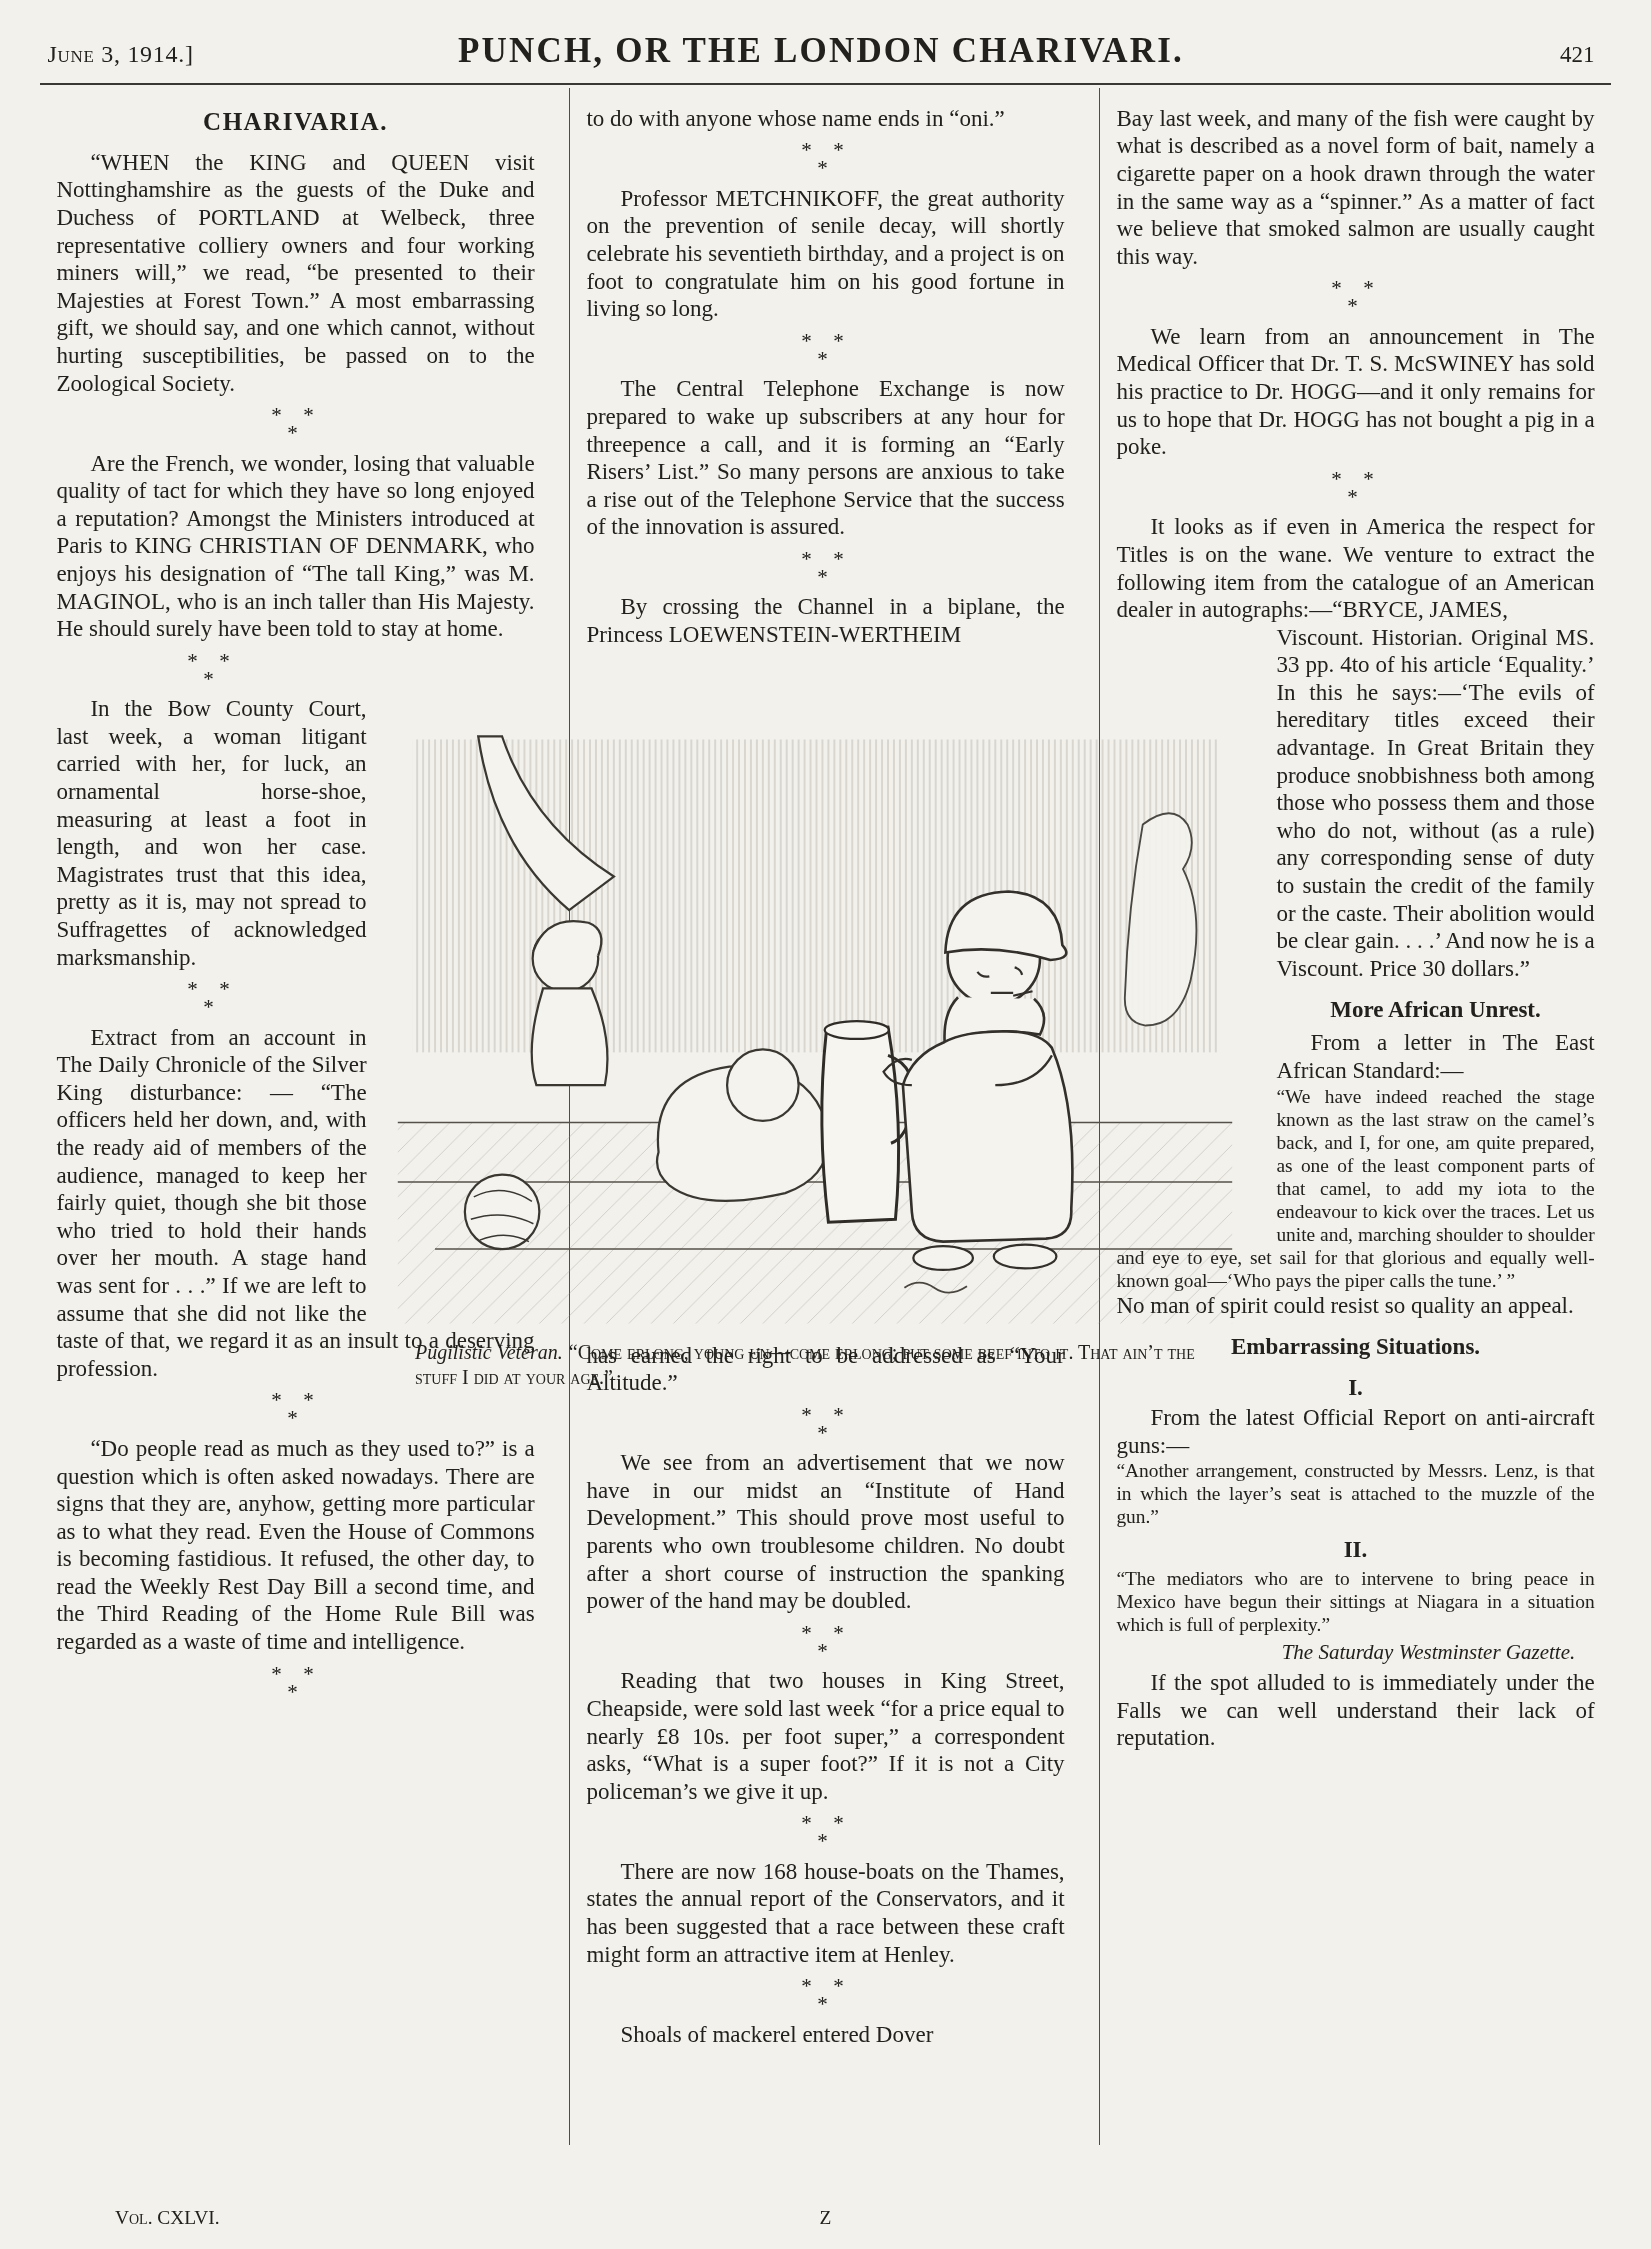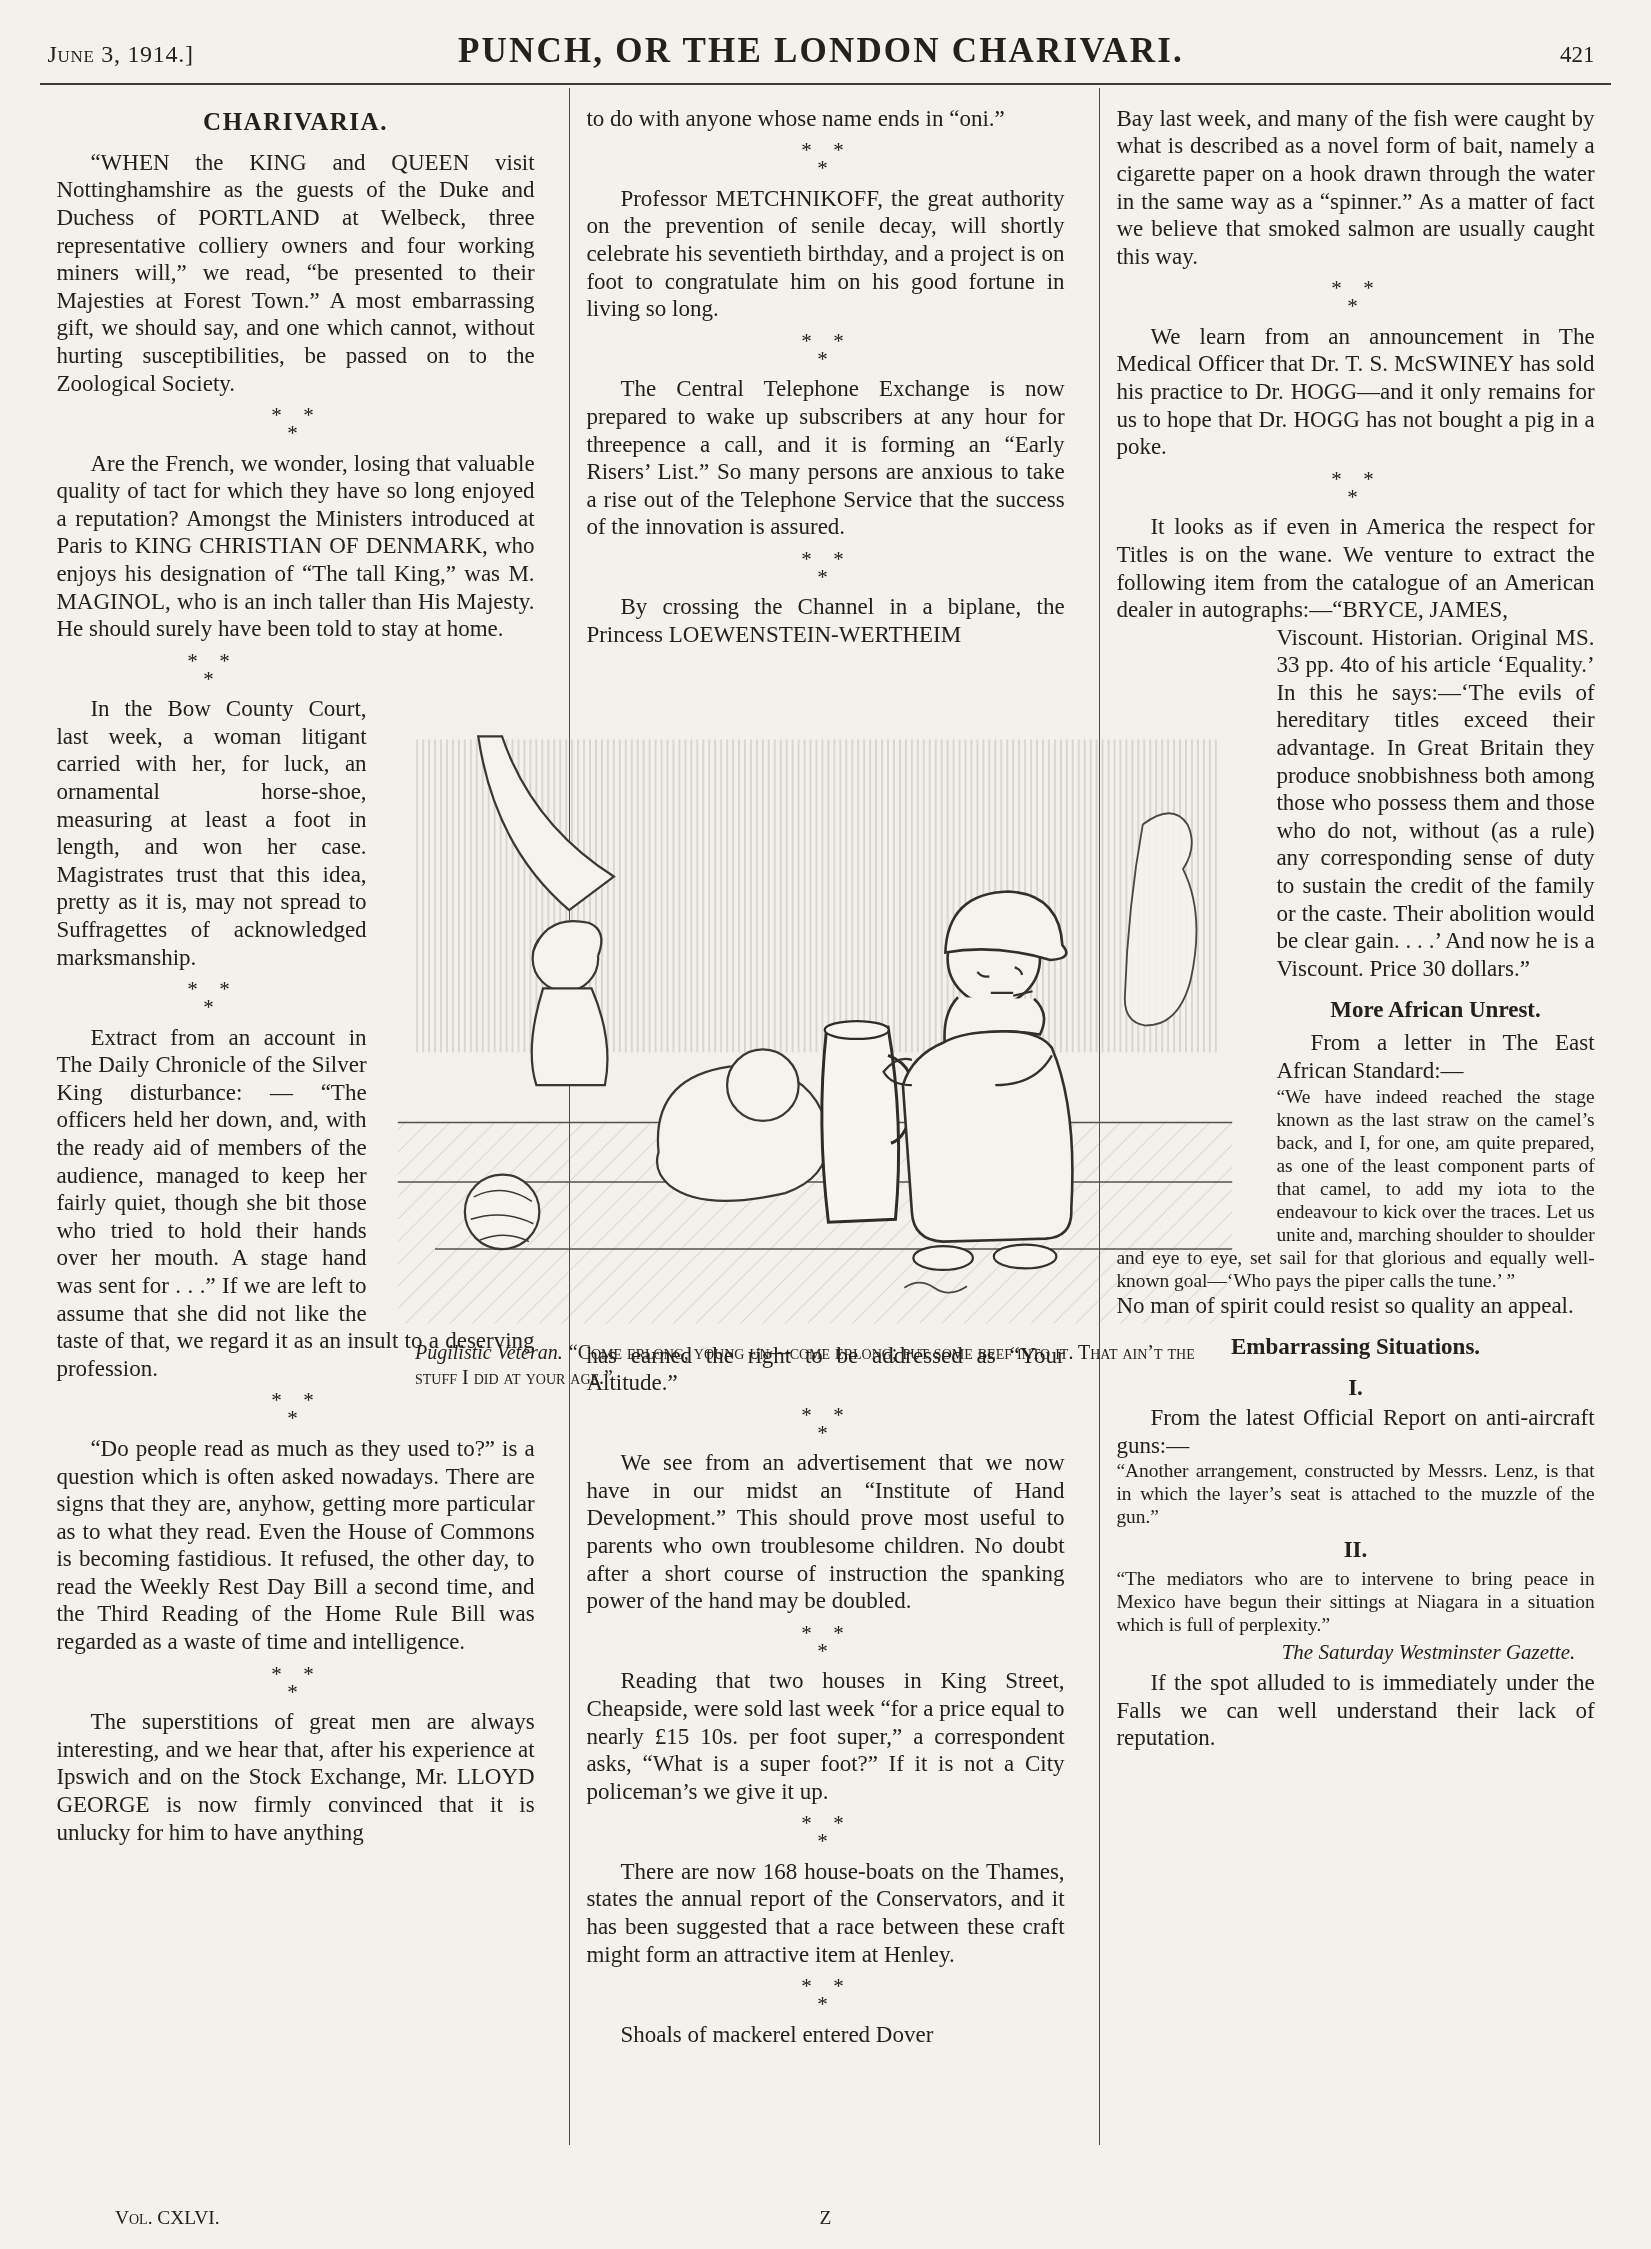--- a/index.html
+++ b/index.html
@@ -77,21 +77,20 @@
           <div class="blk p">Extract from an account in The Daily Chronicle of the Silver King disturbance: — “The officers held her down, and, with the ready aid of members of the audience, managed to keep her fairly quiet, though she bit those who tried to hold their hands over her mouth. A stage hand was sent for . . .” If we are left to assume that she did not like the taste of that, we regard it as an insult to a deserving profession.</div>
           <div class="blk sep">
             <span class="sr">*  *</span>
             <span class="sr">*</span>
           </div>
           <div class="blk p">“Do people read as much as they used to?” is a question which is often asked nowadays. There are signs that they are, anyhow, getting more particular as to what they read. Even the House of Commons is becoming fastidious. It refused, the other day, to read the Weekly Rest Day Bill a second time, and the Third Reading of the Home Rule Bill was regarded as a waste of time and intelligence.</div>
           <div class="blk sep">
             <span class="sr">*  *</span>
             <span class="sr">*</span>
           </div>
-          <div class="blk p">The superstitions of great men are always interesting, and we hear that, after his experience at Ipswich and on the Stock Exchange, Mr. LLOYD GEORGE is now firmly convinced that it is unlucky for him to have anything</div>
         </div>
     </div>
 
     <div class="col">
       <div>
           <div class="blk p noindent">to do with anyone whose name ends in “oni.”</div>
           <div class="blk sep">
             <span class="sr">*  *</span>
             <span class="sr">*</span>
           </div>
@@ -110,21 +109,21 @@
           <div class="blk p noindent">has earned the right to be addressed as “Your Altitude.”</div>
           <div class="blk sep">
             <span class="sr">*  *</span>
             <span class="sr">*</span>
           </div>
           <div class="blk p">We see from an advertisement that we now have in our midst an “Institute of Hand Development.” This should prove most useful to parents who own troublesome children. No doubt after a short course of instruction the spanking power of the hand may be doubled.</div>
           <div class="blk sep">
             <span class="sr">*  *</span>
             <span class="sr">*</span>
           </div>
-          <div class="blk p">Reading that two houses in King Street, Cheapside, were sold last week “for a price equal to nearly £15 10s. per foot super,” a correspondent asks, “What is a super foot?” If it is not a City policeman’s we give it up.</div>
+          <div class="blk p">Reading that two houses in King Street, Cheapside, were sold last week “for a price equal to nearly £8 10s. per foot super,” a correspondent asks, “What is a super foot?” If it is not a City policeman’s we give it up.</div>
           <div class="blk sep">
             <span class="sr">*  *</span>
             <span class="sr">*</span>
           </div>
           <div class="blk p">There are now 168 house-boats on the Thames, states the annual report of the Conservators, and it has been suggested that a race between these craft might form an attractive item at Henley.</div>
           <div class="blk sep">
             <span class="sr">*  *</span>
             <span class="sr">*</span>
           </div>
           <div class="blk p">Shoals of mackerel entered Dover</div>

